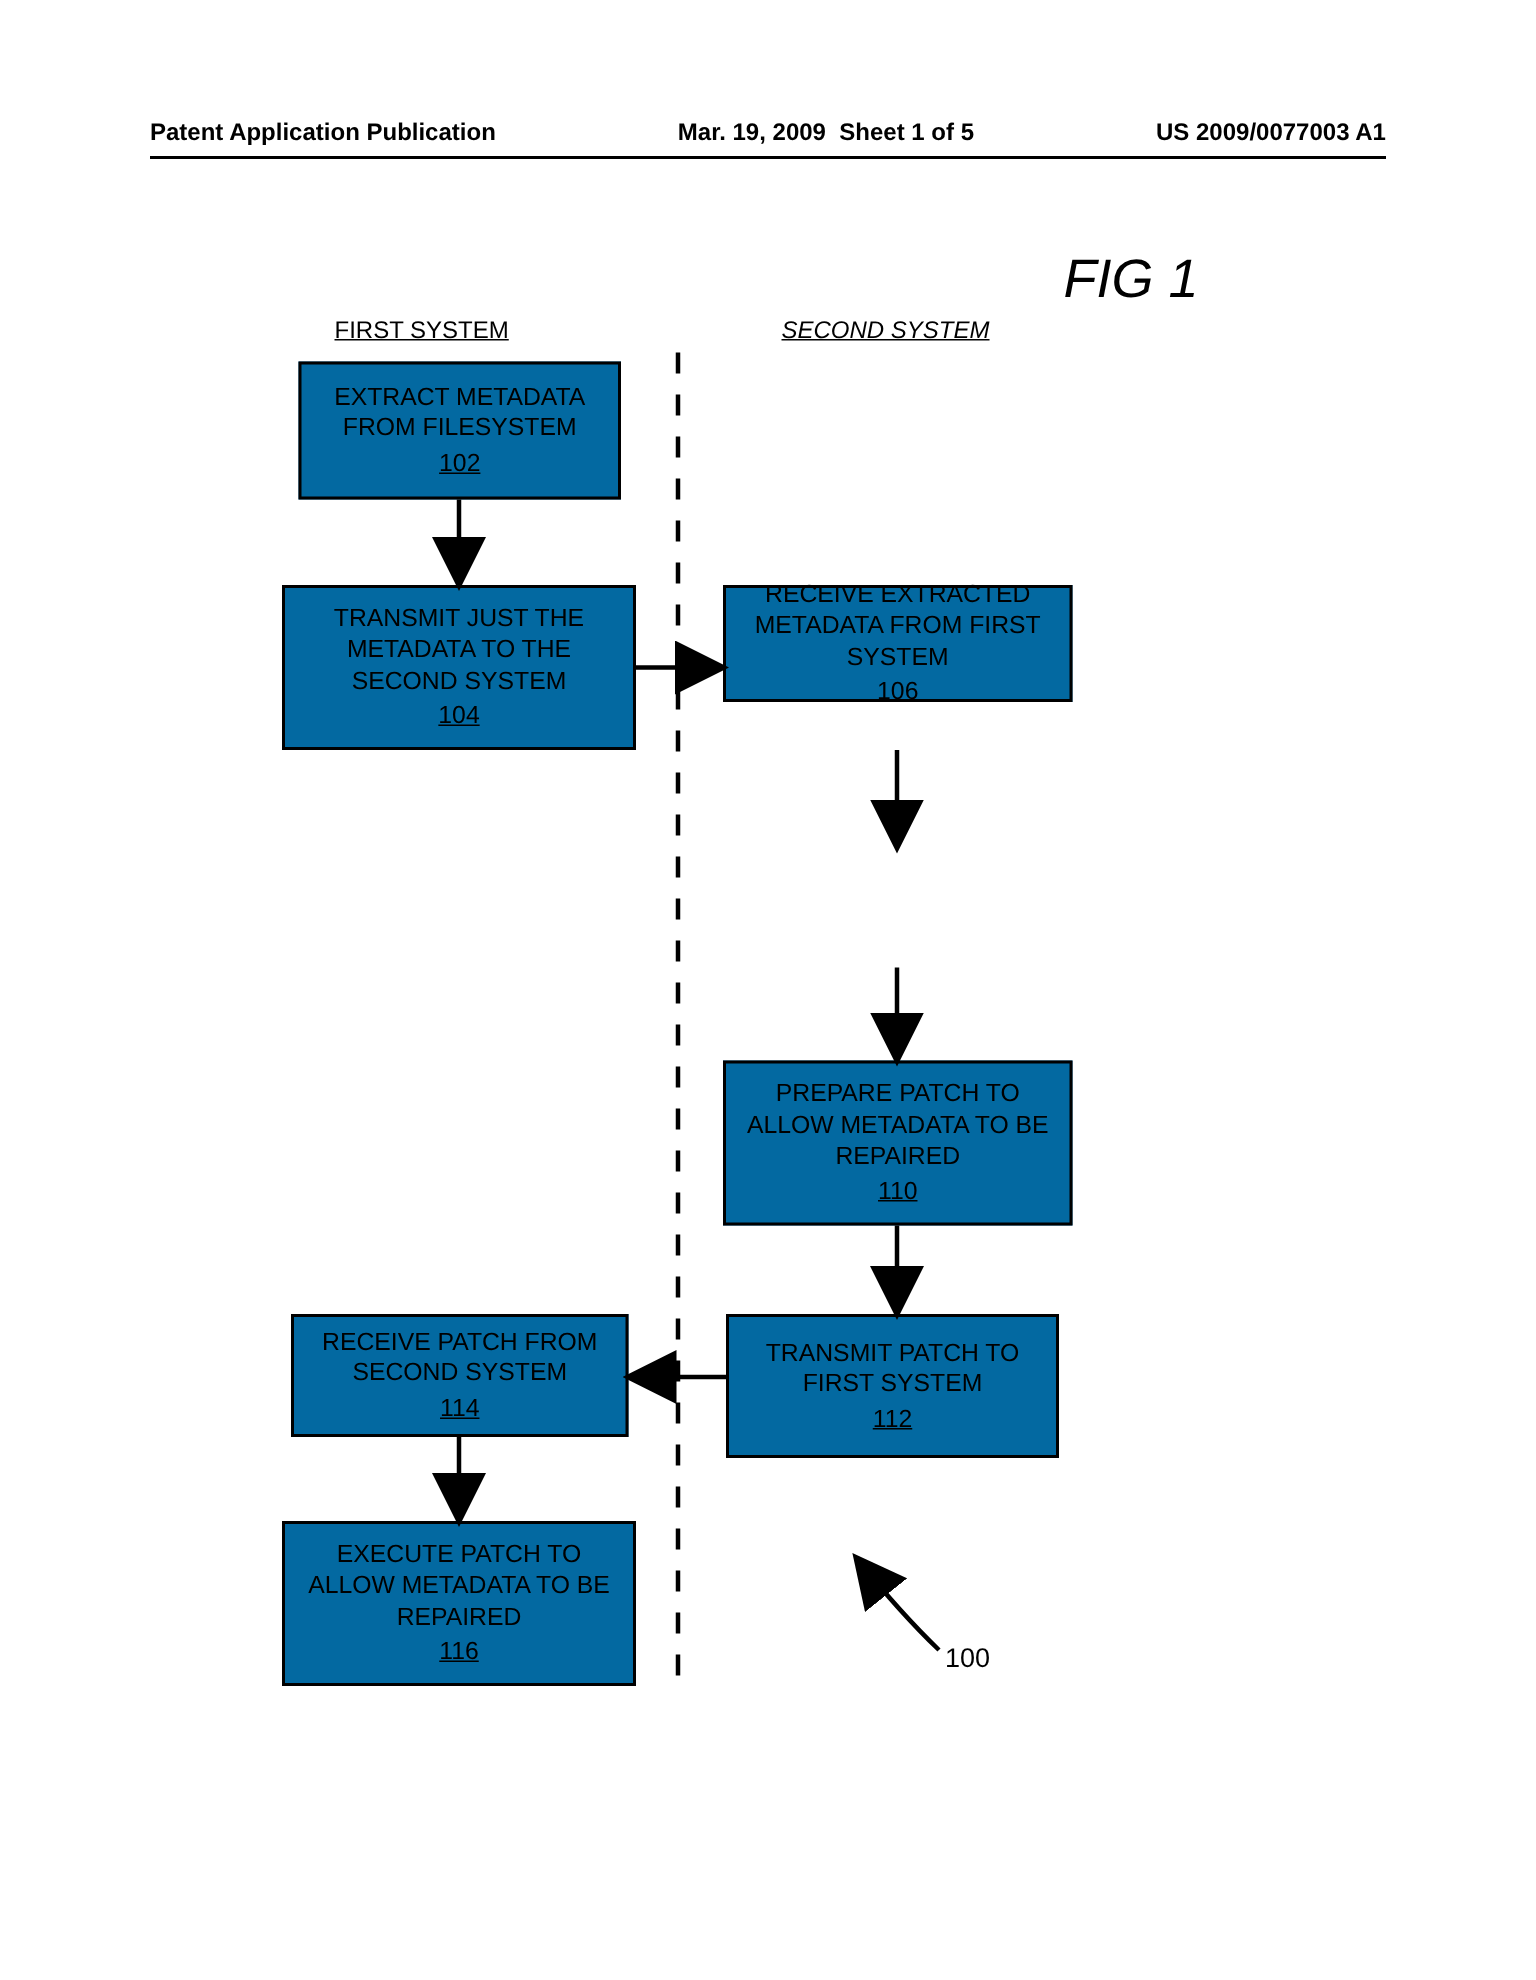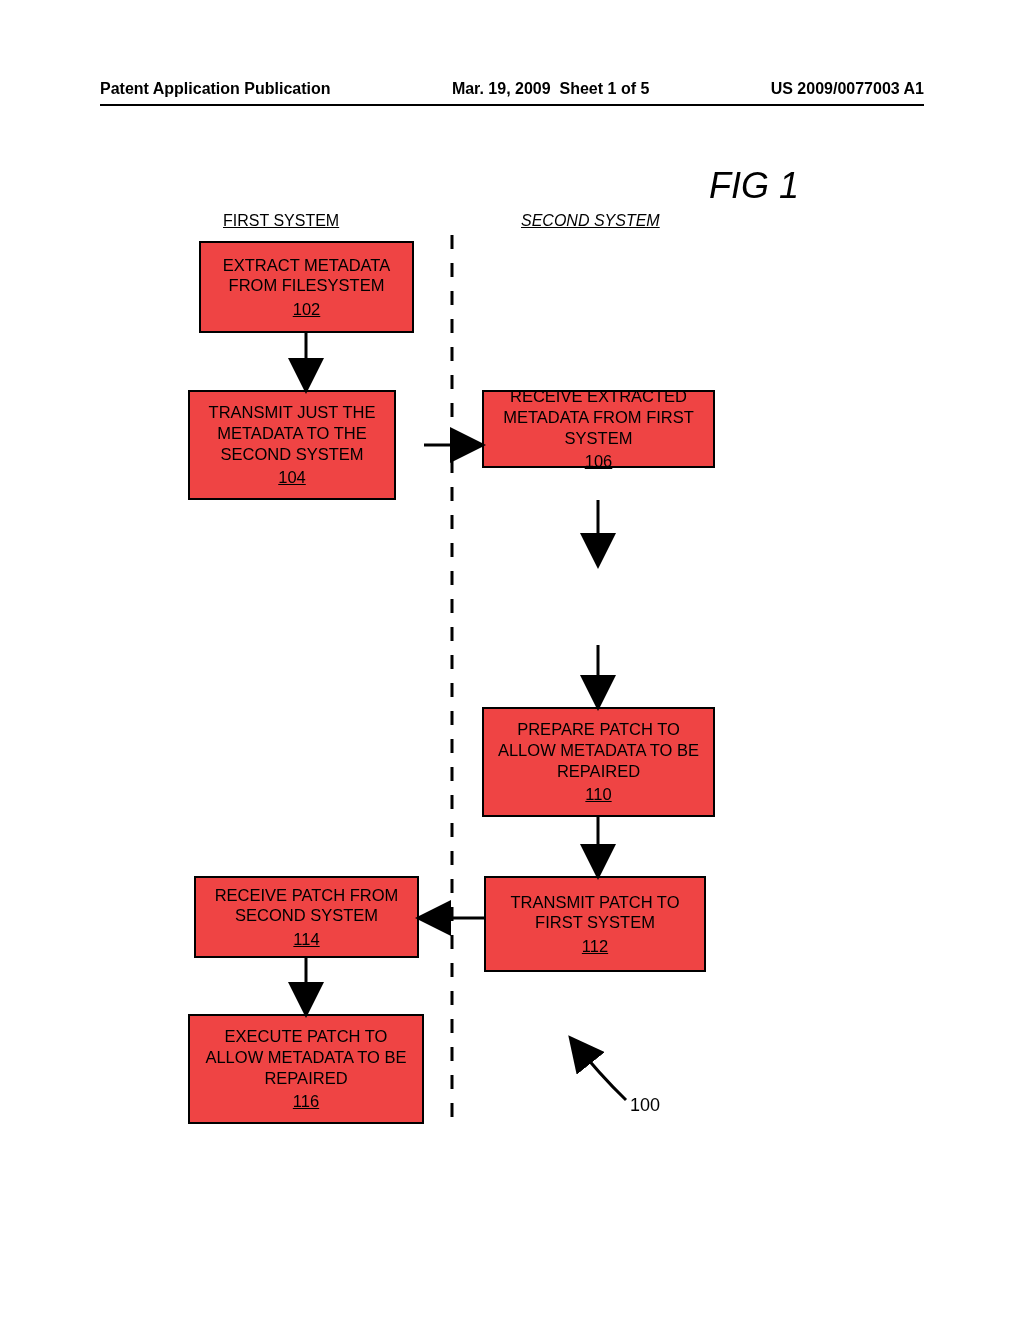--- a/index.html
+++ b/index.html
@@ -51,38 +51,38 @@
     font-size: 16px;
     font-weight: normal;
     text-decoration: underline;
   }
   .col-header.left { top: 212px; left: 223px; }
   .col-header.right { top: 212px; left: 521px; font-style: italic; }
 
   .box {
     position: absolute;
     border: 2px solid #000;
-    background: #ef4444;
+    background: #0369a1;
     text-align: center;
     display: flex;
     flex-direction: column;
     justify-content: center;
     align-items: center;
     padding: 6px 10px;
     font-size: 16.5px;
     line-height: 1.25;
   }
   .box .ref {
     text-decoration: underline;
     margin-top: 3px;
   }
 
   
   .b102 { top: 241px; left: 199px; width: 215px; height: 92px; }
-  .b104 { top: 390px; left: 188px; width: 208px; height: 110px; }
+  .b104 { top: 390px; left: 188px; width: 236px; height: 110px; }
   .b106 { top: 390px; left: 482px; width: 233px; height: 78px; }
   .b108 { top: 565px; left: 486px; width: 220px; height: 80px; }
   .b110 { top: 707px; left: 482px; width: 233px; height: 110px; }
   .b112 { top: 876px; left: 484px; width: 222px; height: 96px; }
   .b114 { top: 876px; left: 194px; width: 225px; height: 82px; }
   .b116 { top: 1014px; left: 188px; width: 236px; height: 110px; }
 
   .ref100 {
     position: absolute;
     top: 1095px;

